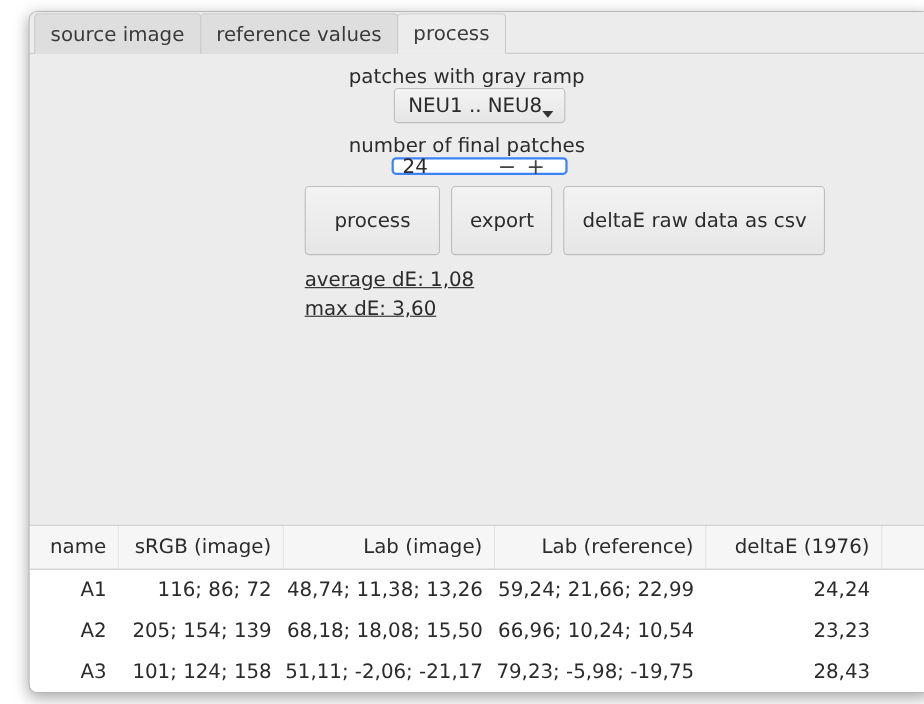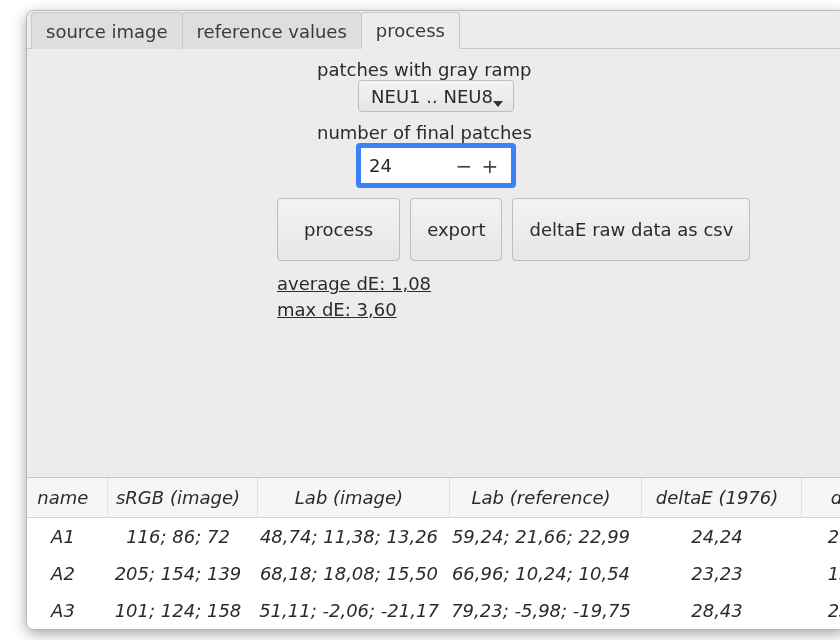--- a/index.html
+++ b/index.html
@@ -80,24 +80,24 @@
   }
   .dropdown .caret {
     width: 0; height: 0;
     border-left: 5px solid transparent;
     border-right: 5px solid transparent;
     border-top: 6px solid #333;
   }
   .spin {
     display: inline-flex;
     align-items: center;
-    border: 5px solid #3b82f6;
+    border: 2px solid #3b82f6;
     border-radius: 4px;
     background: #fff;
-    height: 45px;
+    height: 16px;
     min-width: 160px;
   }
   .spin input {
     border: none; outline: none;
     font: inherit; color: inherit;
     width: 90px;
     padding: 4px 8px;
     background: transparent;
   }
   .spin .step {
@@ -137,25 +137,24 @@
     border-top: 1px solid #c9c9c9;
     background: #fff;
     overflow: hidden;
   }
   table {
     border-collapse: collapse;
     width: 860px; 
     table-layout: fixed;
   }
   th, td {
-    text-align: center;
+    text-align: right;
     padding: 8px 10px 8px 2px;
     white-space: nowrap;
     overflow: hidden;
-    font-style: italic;
   }
   thead th {
     font-weight: 400;
     color: #2b2b2b;
     border-bottom: 1px solid #d4d4d4;
     border-right: 1px solid #e2e2e2;
     background: #f6f6f6;
     height: 40px;
   }
   tbody td {

